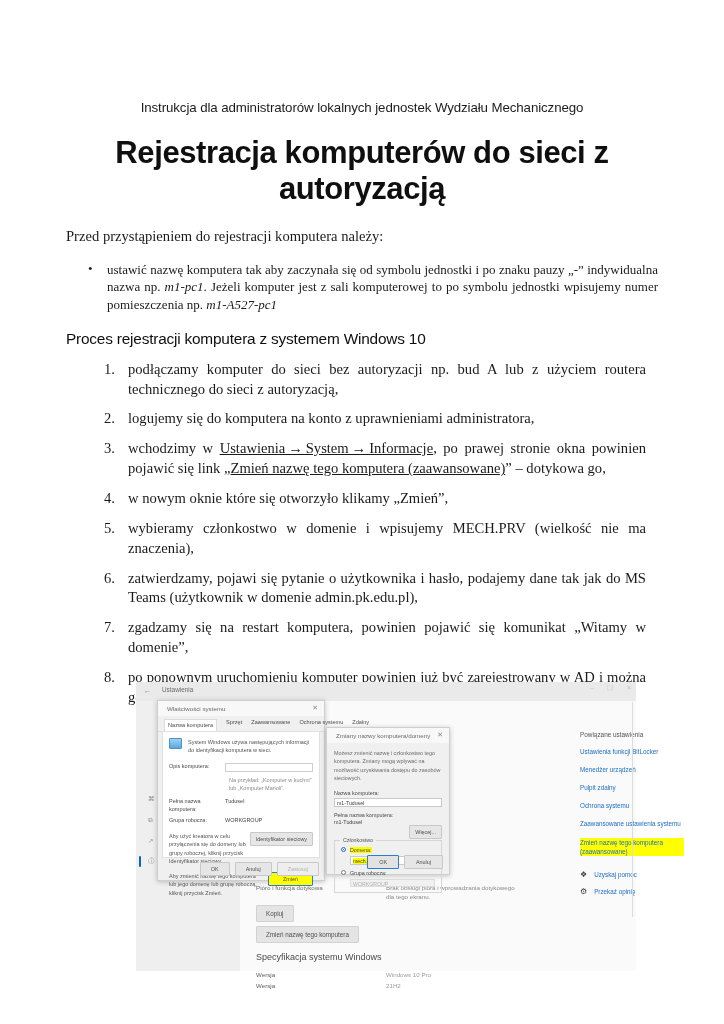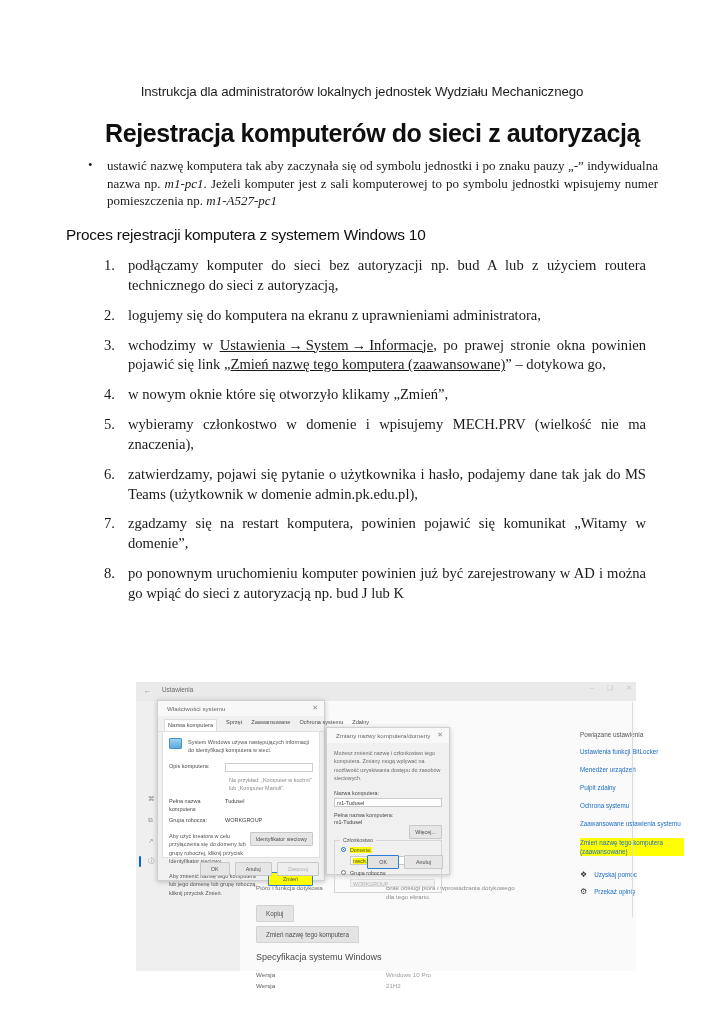--- a/index.html
+++ b/index.html
@@ -13,40 +13,40 @@
     height: 1024px;
     position: relative;
     overflow: hidden;
     font-family: "Liberation Serif", "DejaVu Serif", serif;
     color: #1a1a1a;
     -webkit-font-smoothing: antialiased;
   }
   .page {
     position: absolute;
     inset: 0;
-    padding: 0 66px;
+    padding: 16px 66px;
     box-sizing: border-box;
     border-radius: 12px;
   }
 
   
   .doc-header {
     font-family: "Liberation Sans", "DejaVu Sans", sans-serif;
     font-size: 13.3px;
     text-align: center;
     color: #1c1c1c;
     margin-top: 84px;
     letter-spacing: -0.1px;
   }
   .doc-title {
     font-family: "Liberation Sans", "DejaVu Sans", sans-serif;
     font-weight: bold;
-    font-size: 25px;
+    font-size: 31px;
     line-height: 1.16;
-    text-align: right;
+    text-align: center;
     color: #0f0f0f;
     margin: 20px 18px 4px 18px;
     letter-spacing: -0.4px;
   }
 
   
   .intro {
     font-size: 14.6px;
     margin-top: 20px;
     line-height: 1.32;
@@ -387,32 +387,33 @@
 </style>
 </head>
 <body>
 
 <div class="page">
 
   <div class="doc-header">Instrukcja dla administratorów lokalnych jednostek Wydziału Mechanicznego</div>
 
   <h1 class="doc-title">Rejestracja komputerów do sieci z autoryzacją</h1>
 
+  <p class="intro">Przed przystąpieniem do rejestracji komputera należy:</p>
 
   <ul class="bullets">
     <li>
       <span>ustawić nazwę komputera tak aby zaczynała się od symbolu jednostki i po znaku pauzy „-” indywidualna nazwa np. </span><span class="it">m1-pc1</span><span>. Jeżeli komputer jest z sali komputerowej to po symbolu jednostki wpisujemy numer pomieszczenia np. </span><span class="it">m1-A527-pc1</span>
     </li>
   </ul>
 
   <h2 class="section">Proces rejestracji komputera z systemem Windows 10</h2>
 
   <ol class="steps">
     <li><span>podłączamy komputer do sieci bez autoryzacji np. bud A lub z użyciem routera technicznego do sieci z autoryzacją,</span></li>
-    <li><span>logujemy się do komputera na ekranu z uprawnieniami administratora,</span></li>
+    <li><span>logujemy się do komputera na konto z uprawnieniami administratora,</span></li>
     <li><span>wchodzimy w </span><span class="ul-link">Ustawienia → System → Informacje</span><span>, po prawej stronie okna powinien pojawić się link </span><span>„</span><span class="ul-link">Zmień nazwę tego komputera (zaawansowane)</span><span>” – dotykowa go,</span></li>
     <li><span>w nowym oknie które się otworzyło klikamy „Zmień”,</span></li>
     <li><span>wybieramy członkostwo w domenie i wpisujemy MECH.PRV (wielkość nie ma znaczenia),</span></li>
     <li><span>zatwierdzamy, pojawi się pytanie o użytkownika i hasło, podajemy dane tak jak do MS Teams (użytkownik w domenie admin.pk.edu.pl),</span></li>
     <li><span> zgadzamy się na restart komputera, powinien pojawić się komunikat „Witamy w domenie”,</span></li>
     <li><span>po ponownym uruchomieniu komputer powinien już być zarejestrowany w AD i można go wpiąć do sieci z autoryzacją np. bud J lub K</span></li>
   </ol>
 </div>
 
 <div class="shot">

